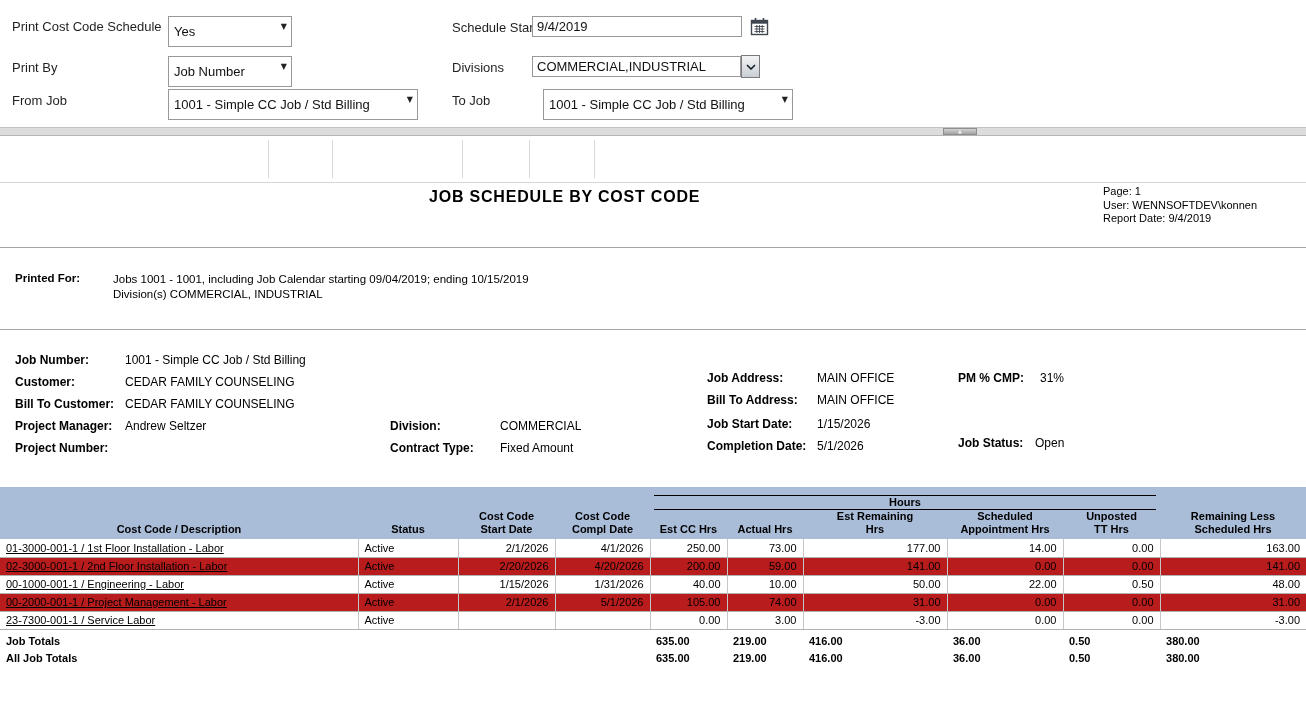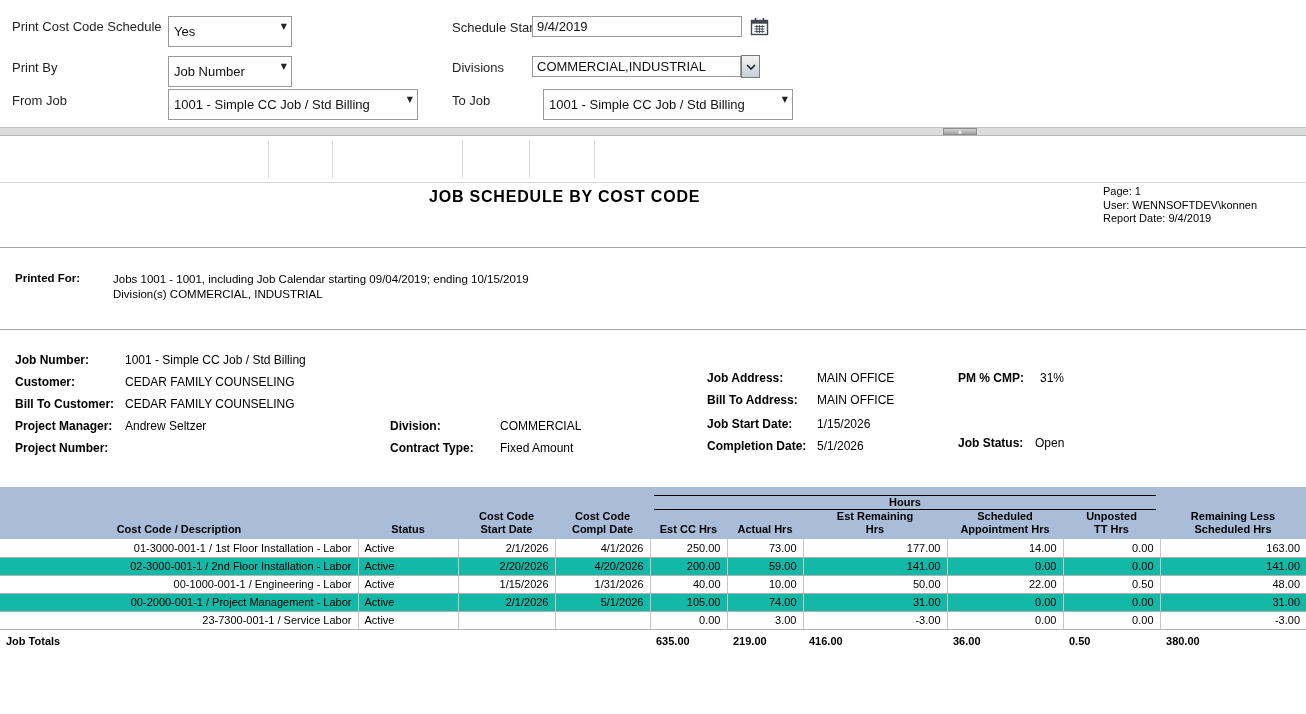--- a/index.html
+++ b/index.html
@@ -58,22 +58,22 @@
                       padding:0 4px 3px; line-height:13px; text-align:center; }
   table.cc thead th span { display:block; }
   th.h-status { text-align:left; padding-left:6px; }
   .hours-cell { padding:8px 4px 0 !important; vertical-align:top !important; }
   .hours-wrap { display:flex; align-items:center; font-weight:bold; font-size:11px; }
   .hline { flex:1; height:0; border-top:1px solid #000; }
   .hours-wrap .htxt { padding:0 10px; }
   table.cc tbody td { height:18px; padding:0 6px; white-space:nowrap; overflow:hidden;
                       border-bottom:1px solid #b2b2b2; border-right:1px solid #c6c6c6; }
   table.cc tbody td:last-child { border-right:none; }
-  table.cc tbody tr.alt td { background:#14b8a6; }
-  td.desc { padding:0 4px; text-align:right; }
+  table.cc tbody tr.alt td { background:#b91c1c; }
+  td.desc { padding:0 4px; text-align:left;text-decoration:underline; }
   td.status { text-align:left; }
   td.date, td.num { text-align:right; }
   table.cc tfoot td { border:none; font-weight:bold; text-align:left; padding:5px 6px 0;
                       white-space:nowrap; }
   td.tot-label { padding-right:34px !important; }
   tr.tot2 td { padding-top:9px; }
 </style>
 </head>
 <body>
 
@@ -357,16 +357,25 @@
       <tfoot>
         <tr>
           <td colspan="4" class="tot-label">Job Totals</td>
           <td>635.00</td>
           <td>219.00</td>
           <td>416.00</td>
           <td>36.00</td>
           <td>0.50</td>
           <td>380.00</td>
         </tr>
+        <tr class="tot2">
+          <td colspan="4" class="tot-label">All Job Totals</td>
+          <td>635.00</td>
+          <td>219.00</td>
+          <td>416.00</td>
+          <td>36.00</td>
+          <td>0.50</td>
+          <td>380.00</td>
+        </tr>
       </tfoot>
     </table>
   </div>
 </div>
 
 </body></html>

